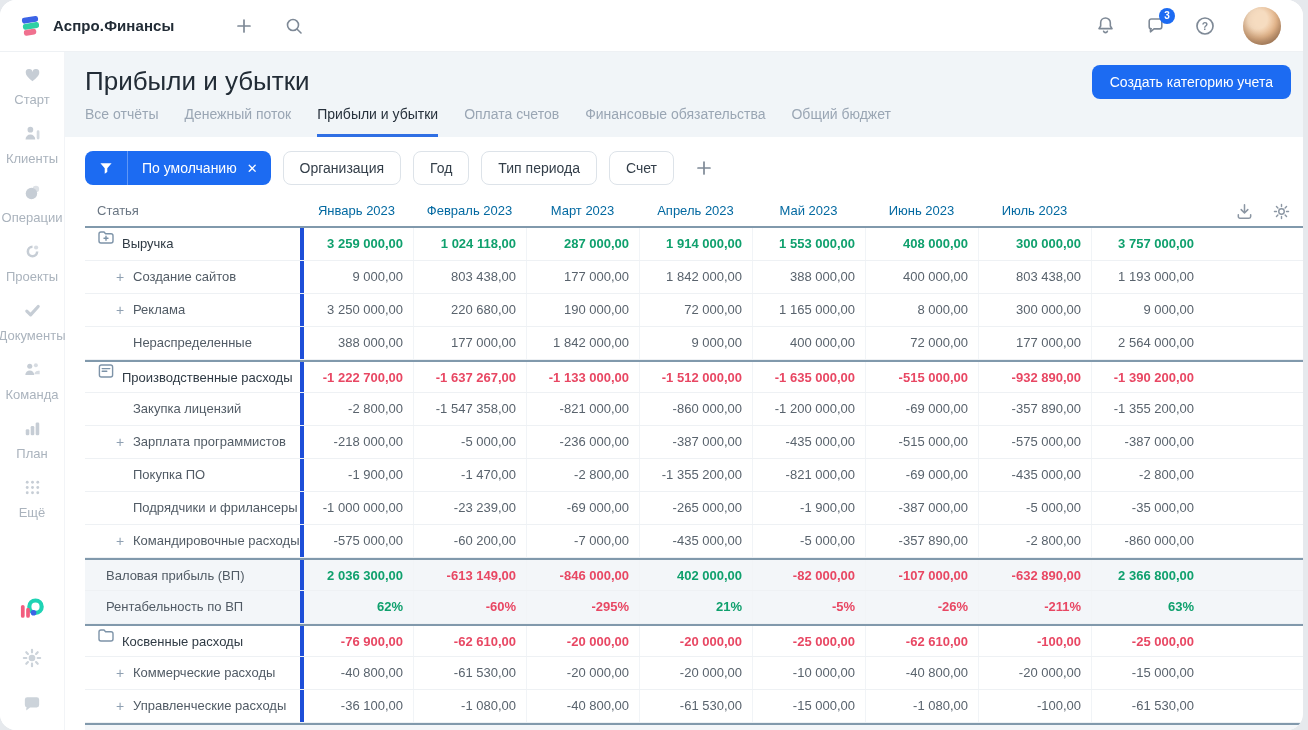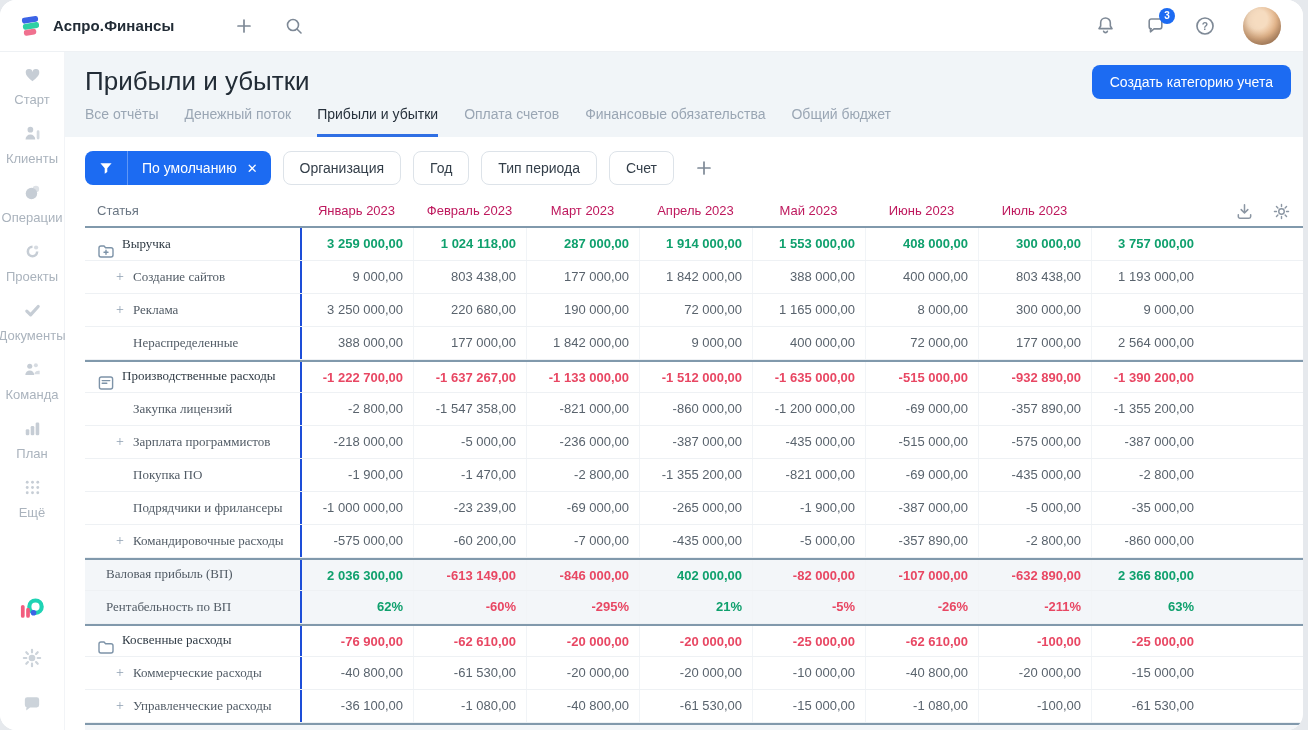--- a/index.html
+++ b/index.html
@@ -43,30 +43,30 @@
   .chip-preset .x { display:flex; align-items:center; color:#fff; font-size:13px; padding:0 13px 0 2px; }
   .chip { height:34px; display:flex; align-items:center; padding:0 16px; border:1px solid #dde3e9; border-radius:8px; font-size:14px; color:#333e49; background:#fff; cursor:pointer; }
   .filters-add { margin-left:6px; cursor:pointer; }
 
   
   .table { padding-left:20px; position:relative; }
   .trow { display:grid; grid-template-columns:215px repeat(8,113px) 1fr; }
   .thead { height:32px; border-bottom:2px solid #8199ac; }
   .thead .hc { font-size:13px; line-height:30px; }
   .thead .hc.article { color:#6a7683; padding-left:12px; }
-  .thead .hc.month { color:#be185d; text-align:center; }
+  .thead .hc.month { color:#0369a1; text-align:center; }
   .thead .hc.month:first-of-type { border-left:1px solid #e2e8ee; }
   .thead .tools { display:flex; align-items:center; justify-content:flex-end; gap:17px; padding-right:12px; }
   .thead .tools .icon-btn { width:20px; height:20px; }
 
   .row { height:33px; border-bottom:1px solid #eef1f4; }
   .row .cell { font-size:13px; line-height:32px; white-space:nowrap; overflow:hidden; }
-  .row .cell.article { display:flex; align-items:flex-end; padding-left:12px; color:#515b65; gap:7px;font-family:Liberation Serif, serif; }
+  .row .cell.article { display:flex; align-items:flex-start; padding-left:12px; color:#515b65; gap:7px; }
   .row .cell.val { text-align:right; padding-right:10px; color:#59636d; border-left:1px solid #f1f4f7; }
-  .row .cell.val:nth-child(2) { border-left:2px solid #1d4ed8; }
+  .row .cell.val:nth-child(2) { border-left:4px solid #1d4ed8; }
   .row .filler { border-left:none; }
   .row.section-start { border-top:2px solid #8199ac; }
   .row.section .cell.val { font-weight:700; }
   .row.section .cell.article { color:#2f3a44; font-weight:500; }
   .row.summary { background:#f3f6f9; }
   .row.summary .cell.val { font-weight:600; }
   .v-green { color:#0fa06d !important; }
   .v-red { color:#e84763 !important; }
   .plus-mark { color:#8fa0b2; font-size:14px; width:12px; text-align:center; flex:0 0 12px; cursor:pointer; }
   .plus-spacer { width:12px; flex:0 0 12px; }

